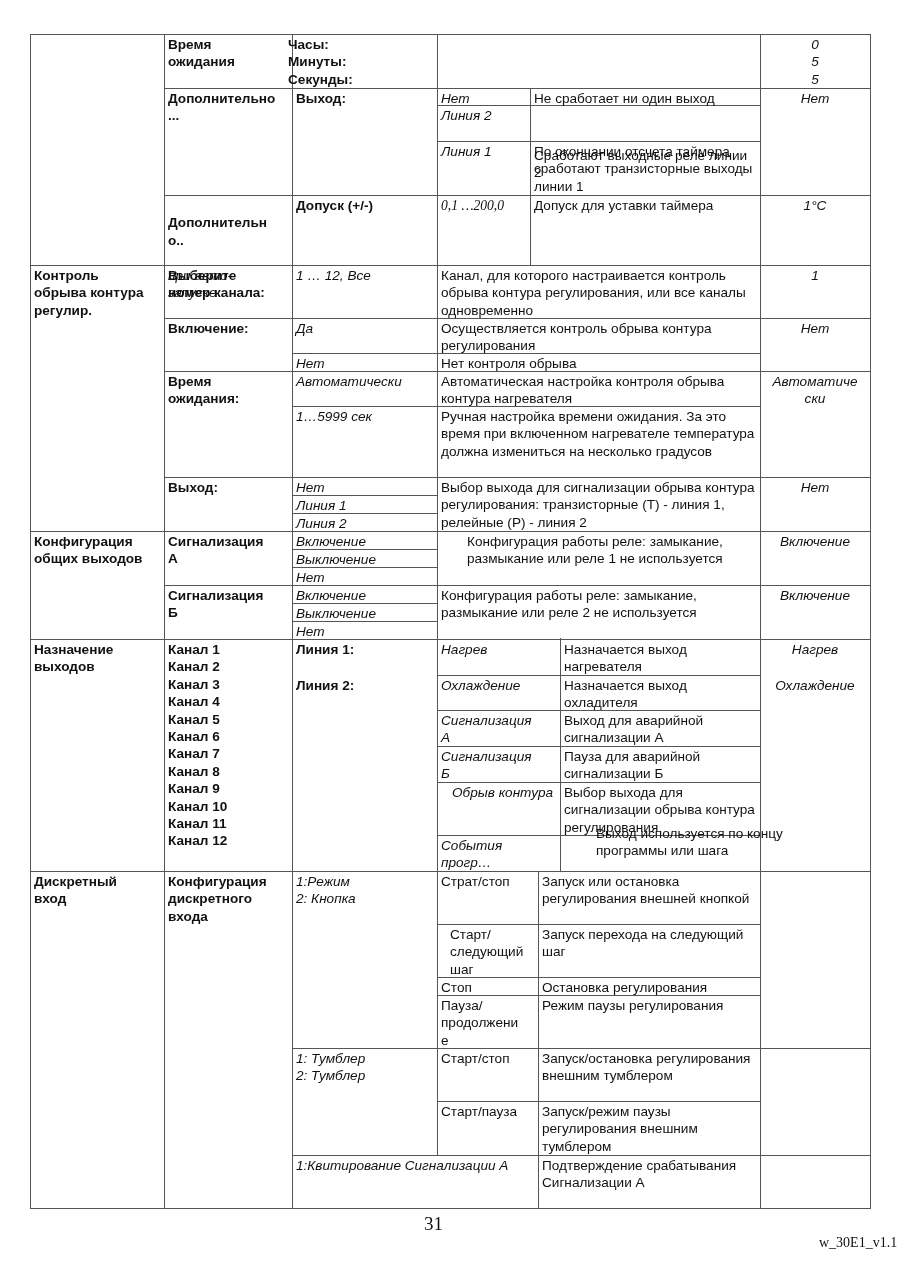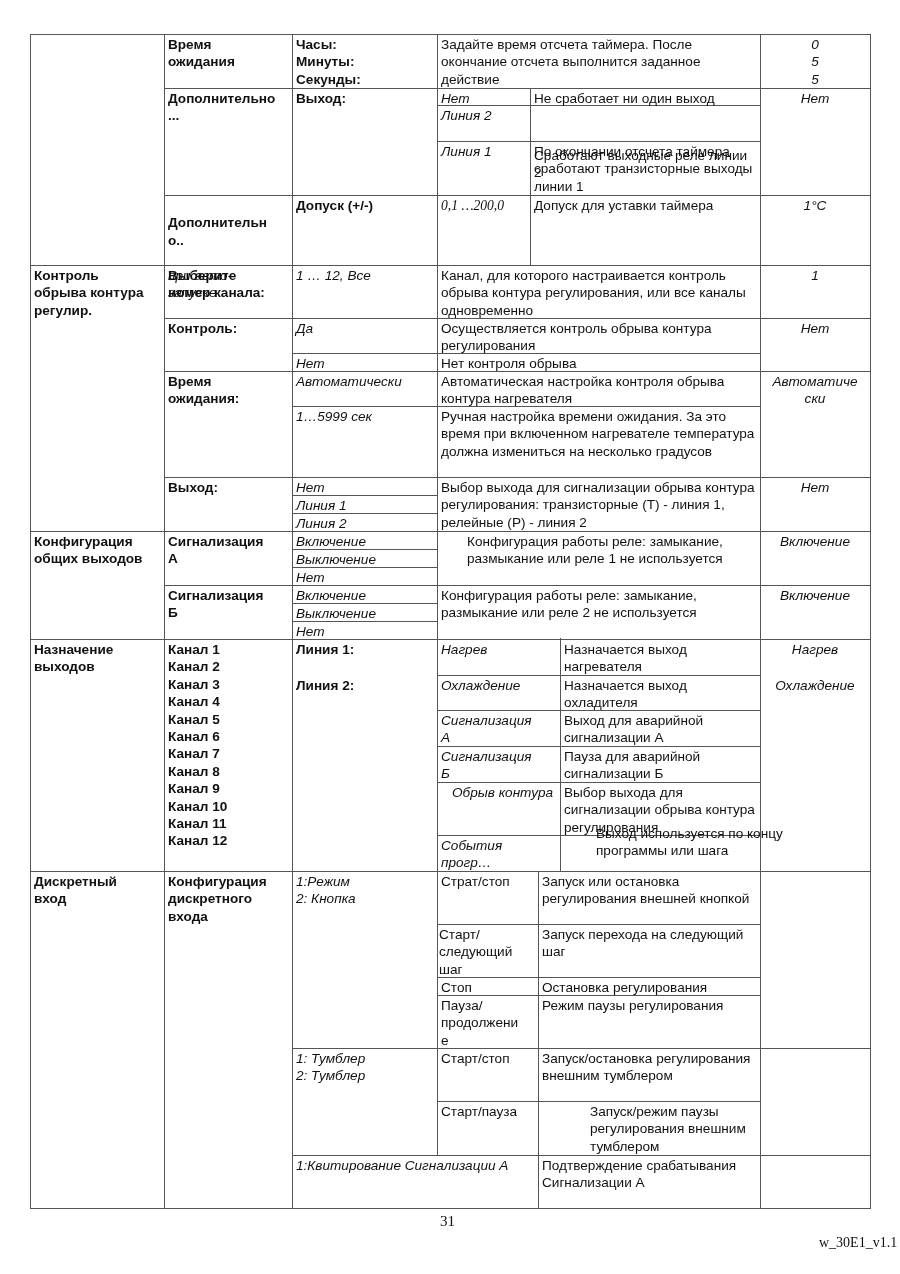--- a/index.html
+++ b/index.html
@@ -6,21 +6,21 @@
   body { width: 900px; height: 1274px; position: relative; overflow: hidden;
          font-family: "Liberation Sans", sans-serif; color: #111; }
   .page { position: absolute; left: 0; top: 0; width: 900px; height: 1274px; }
   .c { position: absolute; box-sizing: border-box; font-size: 13.6px; line-height: 17.4px;
        padding: 1px 4px 0 4px; white-space: pre-line; overflow: hidden; }
   .b { font-weight: bold; }
   .i { font-style: italic; }
   .ctr { text-align: center; }
   .hl { position: absolute; height: 1px; background: #555; }
   .vl { position: absolute; width: 1px; background: #555; }
-  .footer-num { position: absolute; left: 440px; top: 1213px; font-family: "Liberation Serif", serif; font-size: 15px; }
+  .footer-num { position: absolute; left: 424px; top: 1213px; font-family: "Liberation Serif", serif; font-size: 19px; }
   .footer-code { position: absolute; left: 782px; top: 1235px; font-family: "Liberation Serif", serif; font-size: 14px; margin-left: 37px; }
 </style>
 </head>
 <body>
 
 <div class="page">
 
   <div>
 
     <div class="vl" style="left:30px;top:34px;height:1174px"></div>
@@ -70,24 +70,23 @@
     <div class="hl" style="left:437px;top:977px;width:323px"></div>
     <div class="hl" style="left:437px;top:995px;width:323px"></div>
     <div class="hl" style="left:292px;top:1048px;width:579px"></div>
     <div class="hl" style="left:437px;top:1101px;width:323px"></div>
     <div class="hl" style="left:292px;top:1155px;width:579px"></div>
     <div class="hl" style="left:30px;top:1208px;width:841px"></div>
   </div>
 
   <div class="c b" style="left:164px;top:35px;width:128px;">Время
 ожидания</div>
-  <div class="c b" style="left:292px;top:35px;width:145px;">Часы:
+  <div class="c b" style="left:284px;top:35px;width:145px;">Часы:
 Минуты:
 Секунды:</div>
-  <div class="c" style="left:437px;top:35px;width:323px;">Задайте время отсчета таймера. После окончание отсчета выполнится заданное действие</div>
   <div class="c i ctr" style="left:760px;top:35px;width:110px;">0
 5
 5</div>
 
   <div class="c b" style="left:164px;top:89px;width:128px;">Дополнительно
 ...</div>
   <div class="c b" style="left:292px;top:89px;width:145px;">Выход:</div>
   <div class="c i" style="left:437px;top:89px;width:93px;">Нет</div>
   <div class="c" style="left:530px;top:89px;width:230px;">Не сработает ни один выход</div>
   <div class="c i" style="left:437px;top:106px;width:93px;">Линия 2</div>
@@ -109,21 +108,21 @@
 
   <div class="c b" style="left:30px;top:266px;width:134px;">Контроль
 обрыва контура
 регулир.</div>
   <div class="c b" style="left:164px;top:266px;width:128px;">Выберите
 номер канала:</div>
   <div class="c i" style="left:292px;top:266px;width:145px;">1 … 12, Все</div>
   <div class="c" style="left:437px;top:266px;width:323px;">Канал, для которого настраивается контроль обрыва контура регулирования, или все каналы одновременно</div>
   <div class="c i ctr" style="left:760px;top:266px;width:110px;">1</div>
 
-  <div class="c b" style="left:164px;top:319px;width:128px;">Контроль:</div>
+  <div class="c b" style="left:164px;top:319px;width:128px;">Включение:</div>
   <div class="c i" style="left:292px;top:319px;width:145px;">Да</div>
   <div class="c" style="left:437px;top:319px;width:323px;">Осуществляется контроль обрыва контура регулирования</div>
   <div class="c i" style="left:292px;top:354px;width:145px;">Нет</div>
   <div class="c" style="left:437px;top:354px;width:323px;">Нет контроля обрыва</div>
   <div class="c i ctr" style="left:760px;top:319px;width:110px;">Нет</div>
 
   <div class="c b" style="left:164px;top:372px;width:128px;">Время
 ожидания:</div>
   <div class="c i" style="left:292px;top:372px;width:145px;">Автоматически</div>
   <div class="c" style="left:437px;top:372px;width:323px;">Автоматическая настройка контроля обрыва контура нагревателя</div>
@@ -196,36 +195,36 @@
   <div class="c b" style="left:30px;top:872px;width:134px;">Дискретный
 вход</div>
   <div class="c b" style="left:164px;top:872px;width:128px;">Конфигурация
 дискретного
 входа</div>
   <div class="c i" style="left:292px;top:872px;width:145px;">1:Режим
 2: Кнопка</div>
 
   <div class="c" style="left:437px;top:872px;width:101px;">Страт/стоп</div>
   <div class="c" style="left:538px;top:872px;width:222px;">Запуск или остановка регулирования внешней кнопкой</div>
-  <div class="c" style="left:435px;top:925px;width:101px;">Старт/
+  <div class="c" style="left:446px;top:925px;width:101px;">Старт/
 следующий
 шаг</div>
   <div class="c" style="left:538px;top:925px;width:222px;">Запуск перехода на следующий шаг</div>
   <div class="c" style="left:437px;top:978px;width:101px;">Стоп</div>
   <div class="c" style="left:538px;top:978px;width:222px;">Остановка регулирования</div>
   <div class="c" style="left:437px;top:996px;width:101px;">Пауза/
 продолжени
 е</div>
   <div class="c" style="left:538px;top:996px;width:222px;">Режим паузы регулирования</div>
 
   <div class="c i" style="left:292px;top:1049px;width:145px;">1: Тумблер
 2: Тумблер</div>
   <div class="c" style="left:437px;top:1049px;width:101px;">Старт/стоп</div>
   <div class="c" style="left:538px;top:1049px;width:222px;">Запуск/остановка регулирования внешним тумблером</div>
   <div class="c" style="left:437px;top:1102px;width:101px;">Старт/пауза</div>
-  <div class="c" style="left:538px;top:1102px;width:222px;margin-left:48px;">Запуск/режим паузы регулирования внешним тумблером</div>
+  <div class="c" style="left:538px;top:1102px;width:222px;">Запуск/режим паузы регулирования внешним тумблером</div>
 
   <div class="c i" style="left:292px;top:1156px;width:246px;">1:Квитирование Сигнализации А</div>
   <div class="c" style="left:538px;top:1156px;width:222px;">Подтверждение срабатывания Сигнализации А</div>
 
   <div class="footer-num">31</div>
   <div class="footer-code">w_30E1_v1.1</div>
 </div>
 
 </body></html>

